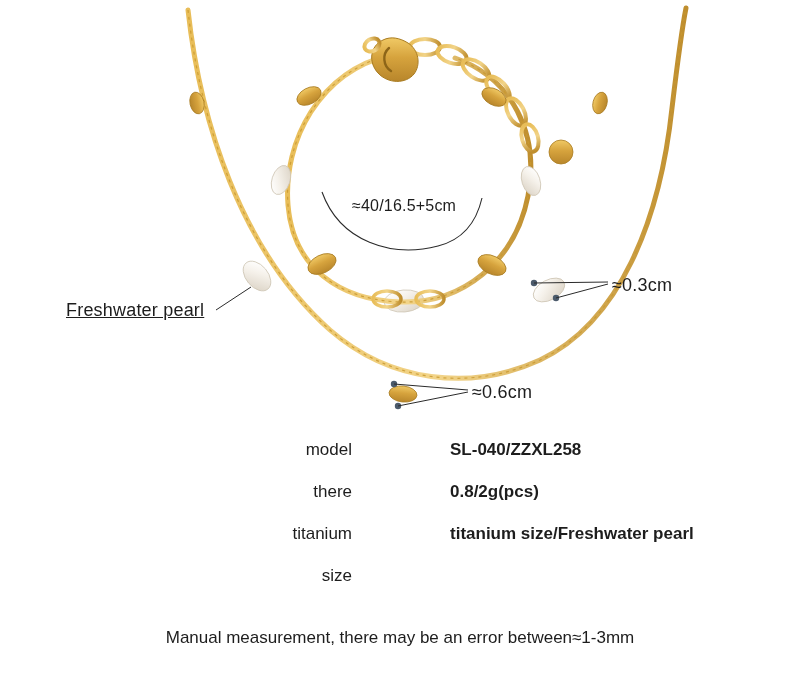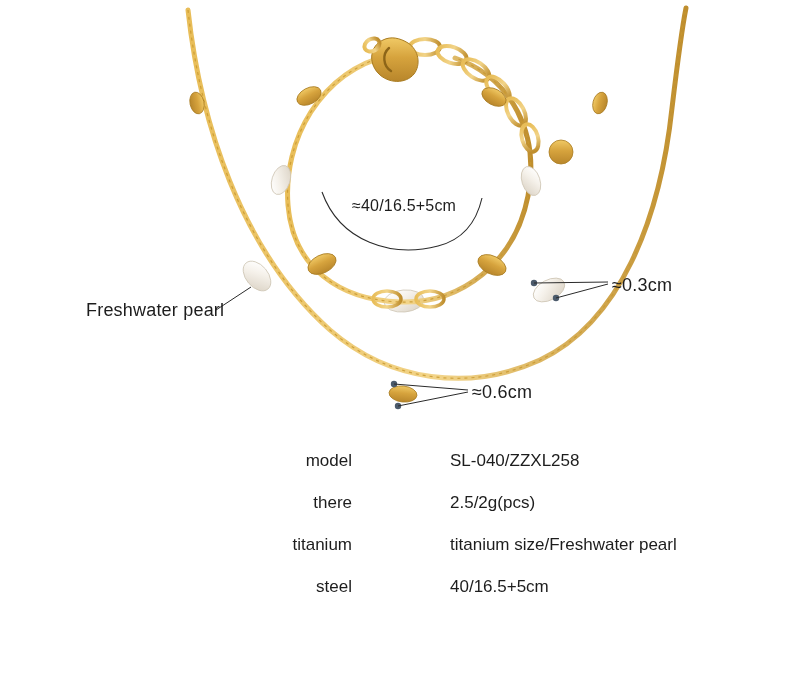--- a/index.html
+++ b/index.html
@@ -38,45 +38,46 @@
     position: absolute;
     font-family: "Liberation Sans", sans-serif;
     font-size: 18px;
     color: #1d1d1d;
     white-space: nowrap;
     letter-spacing: 0.2px;
   }
   .annot-size-main { left: 352px; top: 197px; font-size: 16px; }
   .annot-03  { left: 612px; top: 275px; }
   .annot-06  { left: 472px; top: 382px; }
-  .annot-pearl { left: 86px; top: 300px; }
+  .annot-pearl { left: 66px; top: 300px; text-decoration: underline; }
 
   
   .specs {
     position: absolute;
     left: 0;
     top: 440px;
     width: 800px;
   }
   .spec-row {
     display: flex;
-    align-items: center;
+    align-items: flex-start;
     height: 42px;
   }
   .spec-key {
     width: 352px;
     text-align: right;
     padding-right: 0;
     font-size: 17px;
     color: #1d1d1d;
   }
   .spec-val {
     padding-left: 98px;
     font-size: 17px;
     color: #1d1d1d;
+    font-weight: bold;
   }
 
   .footnote {
     position: absolute;
     left: 0;
     top: 628px;
     width: 800px;
     text-align: center;
     font-size: 17px;
     color: #1d1d1d;
@@ -176,26 +177,26 @@
   <div class="annot annot-06">≈0.6cm</div>
   <div class="annot annot-pearl">Freshwater pearl</div>
 
   <div class="specs">
     <div class="spec-row">
       <div class="spec-key">model</div>
       <div class="spec-val">SL-040/ZZXL258</div>
     </div>
     <div class="spec-row">
       <div class="spec-key">there</div>
-      <div class="spec-val">2.5/2g(pcs)</div>
+      <div class="spec-val">0.8/2g(pcs)</div>
     </div>
     <div class="spec-row">
       <div class="spec-key">titanium</div>
       <div class="spec-val">titanium size/Freshwater pearl</div>
     </div>
     <div class="spec-row">
-      <div class="spec-key">steel</div>
-      <div class="spec-val">40/16.5+5cm</div>
+      <div class="spec-key">size</div>
     </div>
   </div>
 
+  <div class="footnote">Manual measurement, there may be an error between≈1-3mm</div>
 
 </div>
 
 </body></html>

